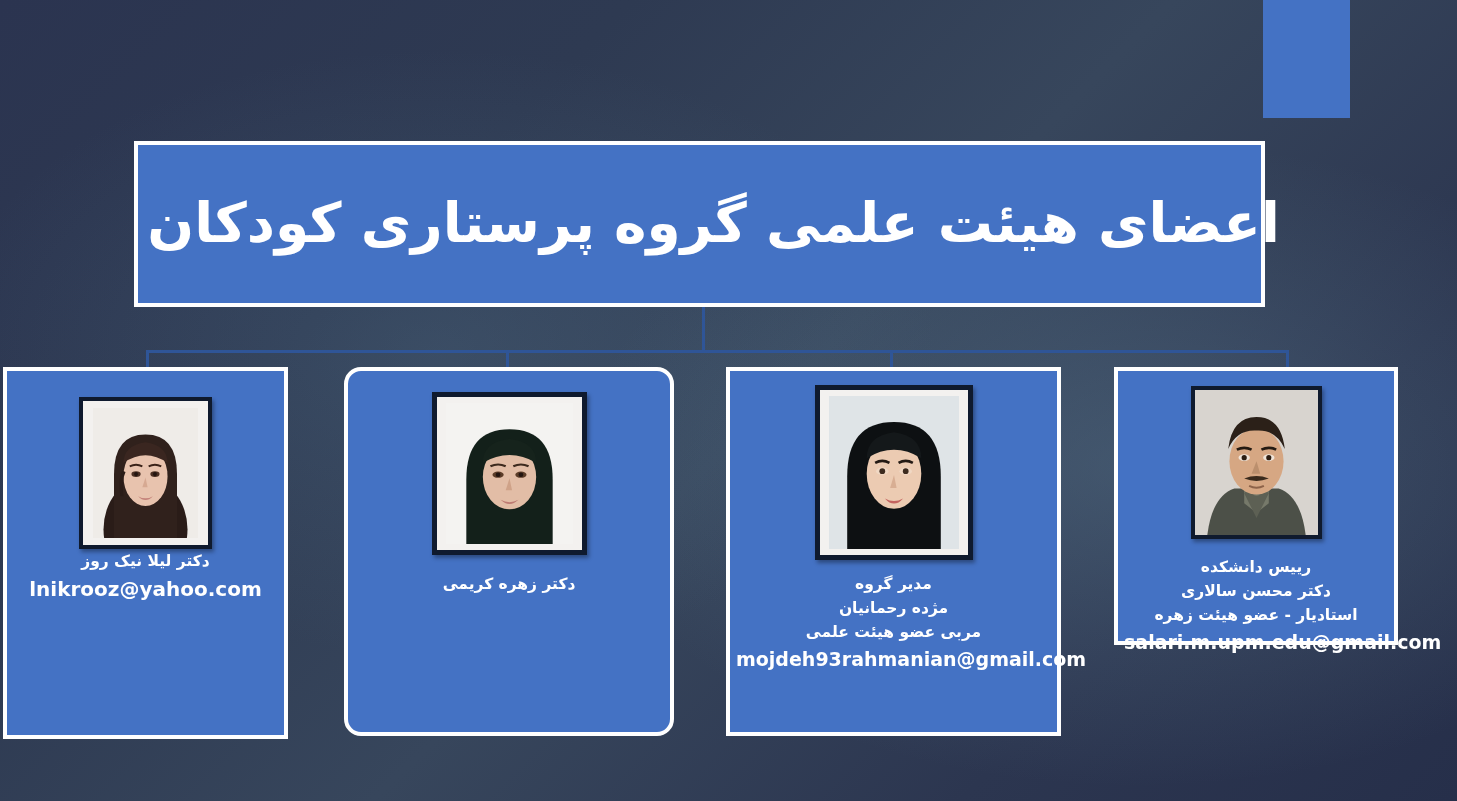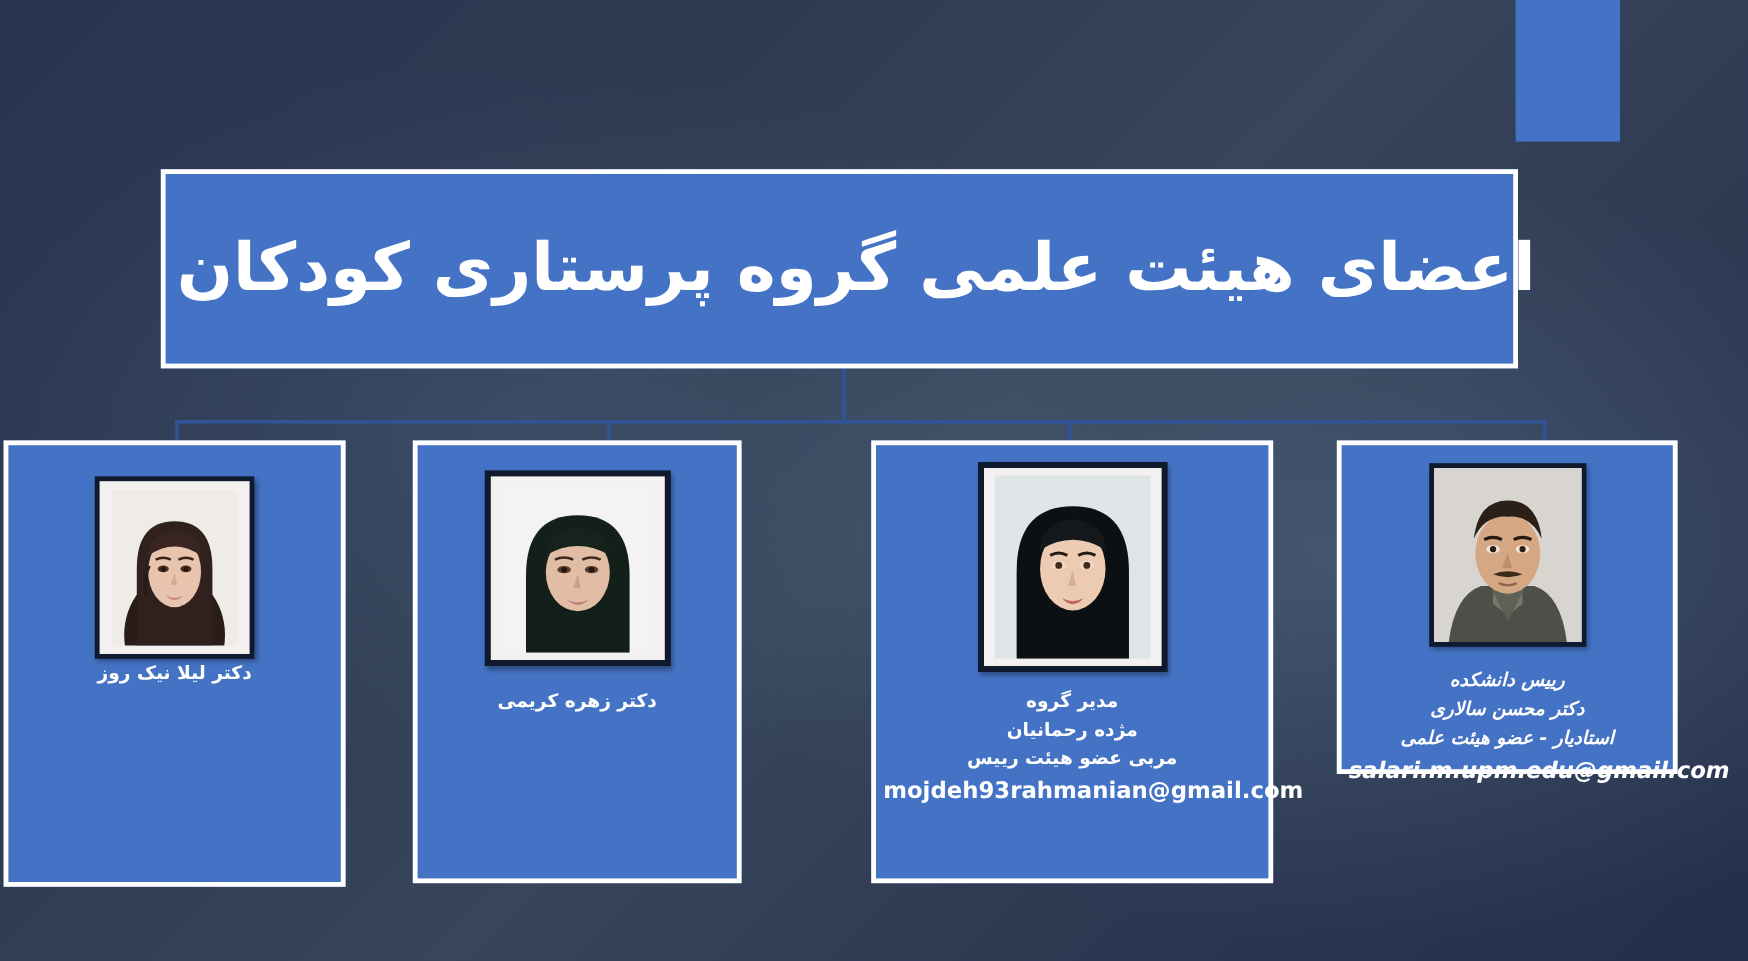--- a/index.html
+++ b/index.html
@@ -71,23 +71,23 @@
   .card {
     position: absolute;
     background: #4472c4;
     border: 4px solid #ffffff;
     box-sizing: border-box;
     display: flex;
     flex-direction: column;
     align-items: center;
   }
   .card-1 { left: 3px;    top: 367px; width: 285px; height: 372px; }
-  .card-2 { left: 344px;  top: 367px; width: 274px; height: 369px; }
+  .card-2 { left: 344px;  top: 367px; width: 330px; height: 369px; border-radius: 17px; }
   .card-3 { left: 726px;  top: 367px; width: 335px; height: 369px; }
-  .card-4 { left: 1114px; top: 367px; width: 284px; height: 278px; font-style: italic; }
+  .card-4 { left: 1114px; top: 367px; width: 284px; height: 278px; }
 
   .photo-wrap {
     position: relative;
     background: #0f1a2e;
     box-sizing: border-box;
     display: flex;
     align-items: center;
     justify-content: center;
     box-shadow: 2px 3px 4px rgba(0,0,0,0.35);
   }
@@ -181,20 +181,21 @@
           <path d="M35 53 Q41 50 47 53" stroke="#3a2218" stroke-width="1.8" fill="none"></path>
           <path d="M53 53 Q59 50 65 53" stroke="#3a2218" stroke-width="1.8" fill="none"></path>
           <path d="M50 63 L47 72 L52 72 Z" fill="#d6a992"></path>
           <path d="M43 80 Q50 84 57 80 Q50 87 43 80 Z" fill="#c4827a"></path>
           <path d="M28 57 Q24 62 26 80 L29 80 Q27 66 31 58 Z" fill="#2a1c18"></path>
         </svg>
       </div>
     </div>
     <div class="card-text t1">
       <div class="fa-line name">دکتر لیلا نیک  روز</div>
+      <div class="email-line">lnikrooz@yahoo.com</div>
     </div>
   </div>
 
   <div class="card card-2">
     <div class="photo-wrap p2">
       <div class="photo-mat">
         <svg class="portrait" viewBox="0 0 100 118" preserveAspectRatio="none">
           <rect x="0" y="0" width="100" height="118" fill="#f4f3f1"></rect>
           <path d="M16 64 Q16 22 50 22 Q84 22 84 64 L84 118 L16 118 Z" fill="#13201a"></path>
           <ellipse cx="50" cy="62" rx="21" ry="27" fill="#e2bda6"></ellipse>
@@ -230,21 +231,21 @@
           <path d="M35.5 51.5 Q41 48.5 46.5 51.5" stroke="#241a14" stroke-width="2" fill="none"></path>
           <path d="M53.5 51.5 Q59 48.5 64.5 51.5" stroke="#241a14" stroke-width="2" fill="none"></path>
           <path d="M50 61 L47 71 L52 71 Z" fill="#d8ae93"></path>
           <path d="M43 79 Q50 83 57 79 Q50 87 43 79 Z" fill="#c4635f"></path>
         </svg>
       </div>
     </div>
     <div class="card-text t3">
       <div class="fa-line position">مدیر گروه</div>
       <div class="fa-line name">مژده رحمانیان</div>
-      <div class="fa-line role">مربی عضو هیئت رییس</div>
+      <div class="fa-line role">مربی عضو هیئت علمی</div>
       <div class="email-line">mojdeh93rahmanian@gmail.com</div>
     </div>
   </div>
 
   <div class="card card-4">
     <div class="photo-wrap p4">
       <div class="photo-mat">
         <svg class="portrait" viewBox="0 0 100 118" preserveAspectRatio="none">
           <rect x="0" y="0" width="100" height="118" fill="#d8d4cf"></rect>
           <path d="M10 118 Q14 86 32 80 L68 80 Q86 86 90 118 Z" fill="#4c5048"></path>
@@ -260,18 +261,18 @@
           <path d="M54 48.5 Q60 45.5 66 48.5" stroke="#241a12" stroke-width="2.2" fill="none"></path>
           <path d="M50 58 L46 68 L53 68 Z" fill="#bb8f6d"></path>
           <path d="M40 72 Q50 68 60 72 Q50 76 40 72 Z" fill="#3a2a1c"></path>
           <path d="M44 78 Q50 81 56 78" stroke="#8d6349" stroke-width="1.6" fill="none"></path>
         </svg>
       </div>
     </div>
     <div class="card-text t4">
       <div class="fa-line position">رییس دانشکده</div>
       <div class="fa-line name">دکتر محسن سالاری</div>
-      <div class="fa-line role">استادیار - عضو هیئت علمی</div>
+      <div class="fa-line role">استادیار - عضو هیئت زهره</div>
       <div class="email-line">salari.m.upm.edu@gmail.com</div>
     </div>
   </div>
 
 </div>
 
 </body></html>

